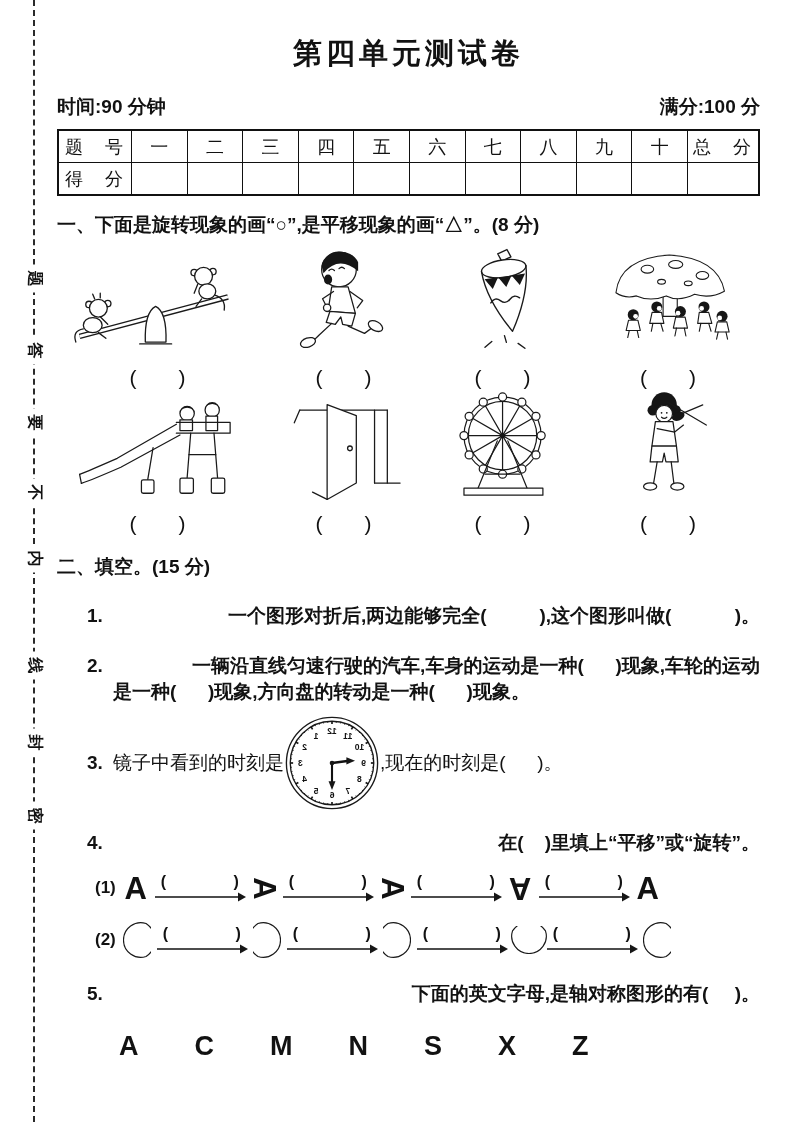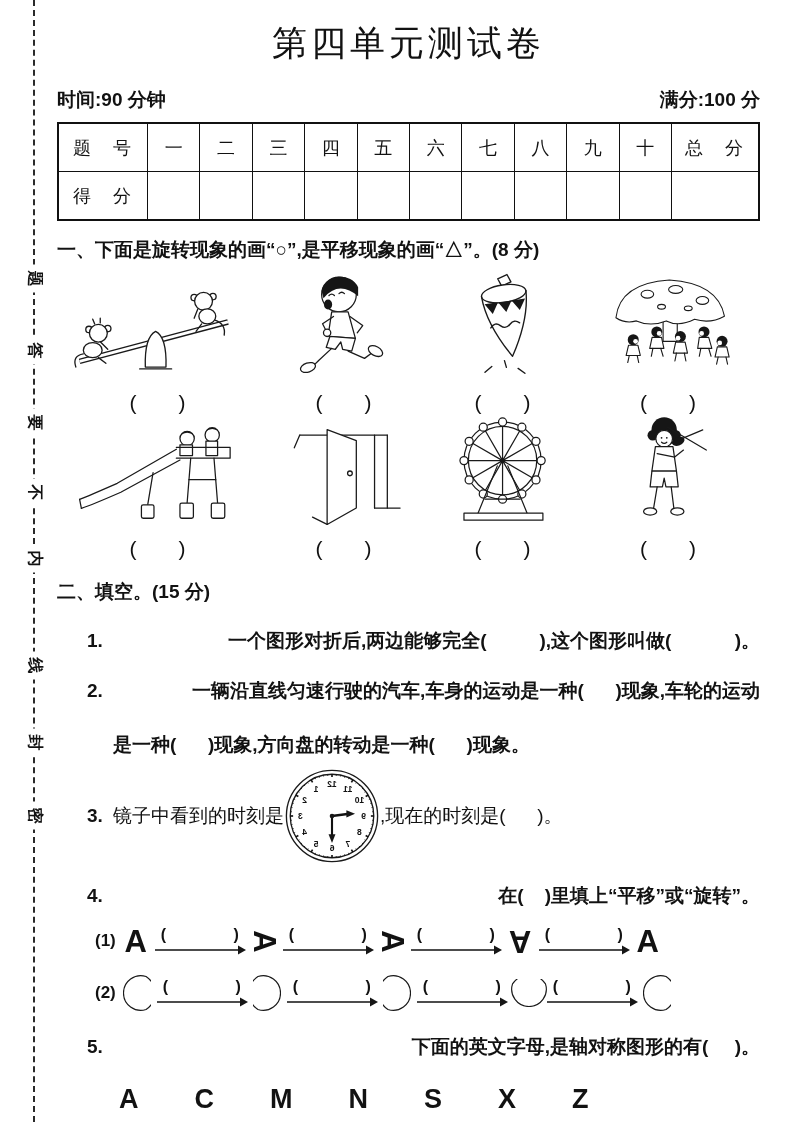--- a/index.html
+++ b/index.html
@@ -8,41 +8,41 @@
   [data-bind]{white-space:pre-wrap;}
 
   
   .seal-line{position:absolute;left:33px;top:0;height:1122px;border-left:2.5px dashed #2a2a2a;}
   .seal-char{position:absolute;left:20px;width:28px;text-align:center;background:#fff;
              font-size:16px;font-weight:600;transform:rotate(90deg);}
 
   .content{position:absolute;left:57px;top:12px;width:703px;}
 
   .doc-title{text-align:center;font-size:35px;font-weight:800;letter-spacing:2px;margin-top:2px;}
-  .doc-subtitle{text-align:center;font-size:35px;font-weight:400;margin-top:8px;
+  .doc-subtitle{text-align:center;font-size:29px;font-weight:700;margin-top:22px;
                 font-family:"Liberation Serif",serif;letter-spacing:4px;}
   .info-row{display:flex;justify-content:space-between;font-size:19px;font-weight:700;margin-top:20px;}
 
   table.score{border-collapse:collapse;width:100%;table-layout:fixed;margin-top:9px;border:2.5px solid #111;}
-  table.score td{border:1.6px solid #111;height:31px;text-align:center;font-size:18px;padding:8px;}
+  table.score td{border:1.6px solid #111;height:31px;text-align:center;font-size:18px;padding:0;}
   table.score td.lab{width:72px;letter-spacing:2px;}
   table.score td.tot{width:70px;letter-spacing:2px;}
 
   .q-heading{font-size:19px;font-weight:800;margin-top:16px;}
 
   .ill-grid{display:grid;grid-template-columns:202px 170px 148px 183px;margin-top:6px;}
   .ill-cell{display:flex;flex-direction:column;align-items:center;justify-content:flex-end;height:146px;}
   .ill-cell svg{display:block;}
   .blank{font-size:21px;margin-top:8px;letter-spacing:1px;}
 
   .sec2{margin-top:18px;}
   .sec2-item{display:flex;font-size:19px;font-weight:600;margin-top:22px;line-height:1.45;}
   .sec2-item .num{font-weight:800;width:26px;flex:0 0 26px;margin-left:30px;}
   .sec2-item .body{flex:1;text-align:right;}
-  .cont-line{margin-left:56px;margin-top:28px;font-size:19px;font-weight:600;}
+  .cont-line{margin-left:56px;margin-top:0;font-size:19px;font-weight:600;}
 
   .q3-row{display:flex;align-items:center;margin-top:10px;}
   .q3-row .num{font-weight:800;width:26px;flex:0 0 26px;margin-left:30px;font-size:19px;}
   .q3-text{font-size:19px;font-weight:400;}
 
   .seq-row{display:flex;align-items:center;margin-left:38px;margin-top:16px;gap:5px;}
   .seq-label{font-size:17px;font-weight:600;margin-right:2px;}
   .shape-letter{display:inline-block;font-size:31px;font-weight:700;line-height:1;width:26px;text-align:center;}
   .rot90{transform:rotate(90deg);}
   .rot180{transform:rotate(180deg);}

